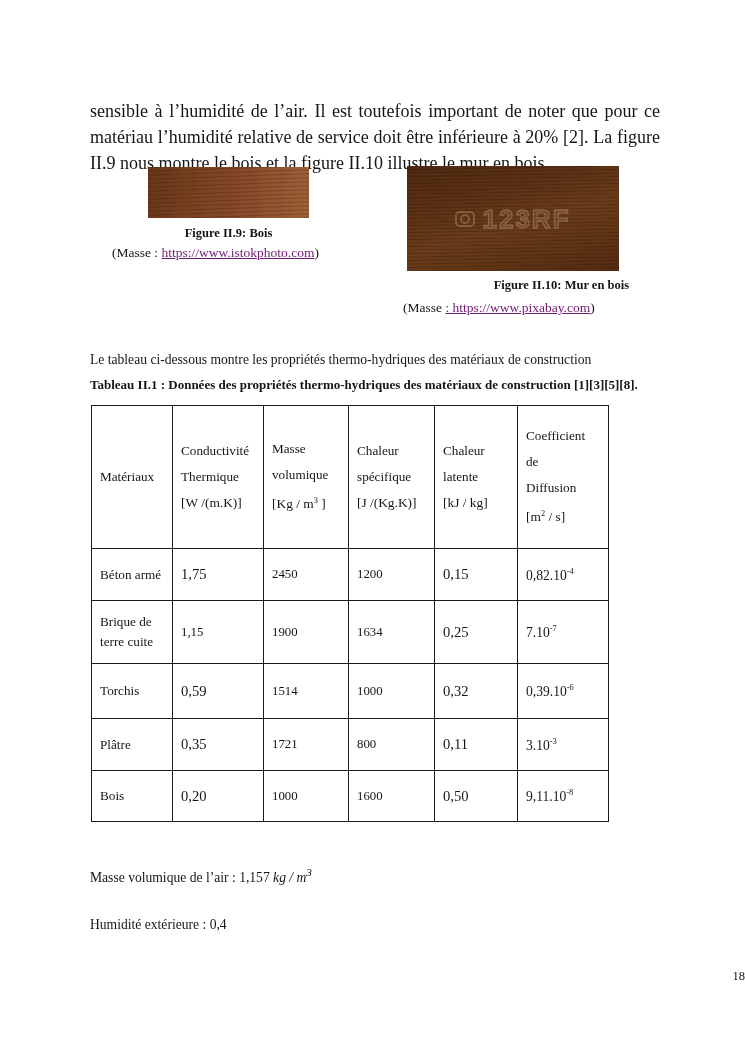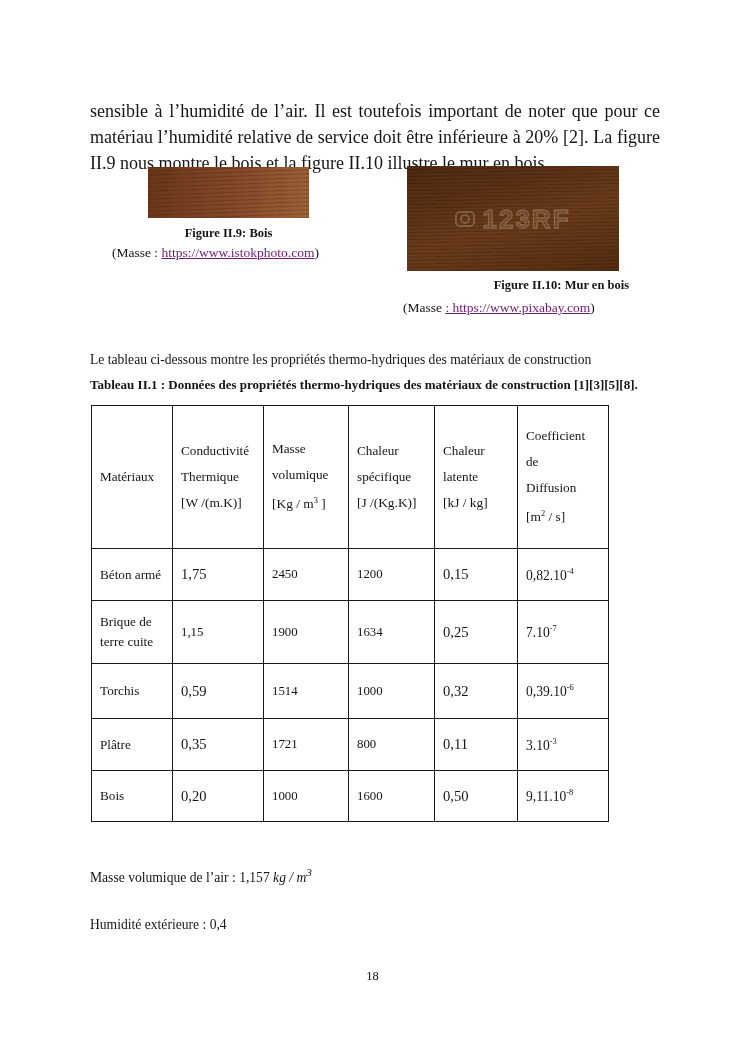--- a/index.html
+++ b/index.html
@@ -63,21 +63,21 @@
   .c-spec { font-size:12.8px; }
   .c-lat  { font-size:14.6px; }
   .c-diff { font-size:13.6px; }
 
   
   .fline { position:absolute; left:90px; font-size:13.6px; }
   .l-masse { top:847px;margin-top:19px; }
   .l-temp  { top:877px; }
   .l-hum   { top:917px; }
   .it { font-style:italic; }
-  .pagenum { position:absolute; left:0; top:969px; width:745px; text-align:center; font-size:12.5px; }
+  .pagenum { position:absolute; left:0; top:969px; width:745px; text-align:right; font-size:12.5px; }
 </style>
 </head>
 <body>
 
 <div class="page">
 
   <p class="para1">sensible à l’humidité de l’air. Il est toutefois important de noter que pour ce matériau l’humidité relative de service doit être inférieure à 20% [2]. La figure II.9 nous montre le bois et la figure II.10 illustre le mur en bois.</p>
 
   <div class="wood fig9-img"></div>
   <div class="caption cap9">Figure II.9: Bois</div>

